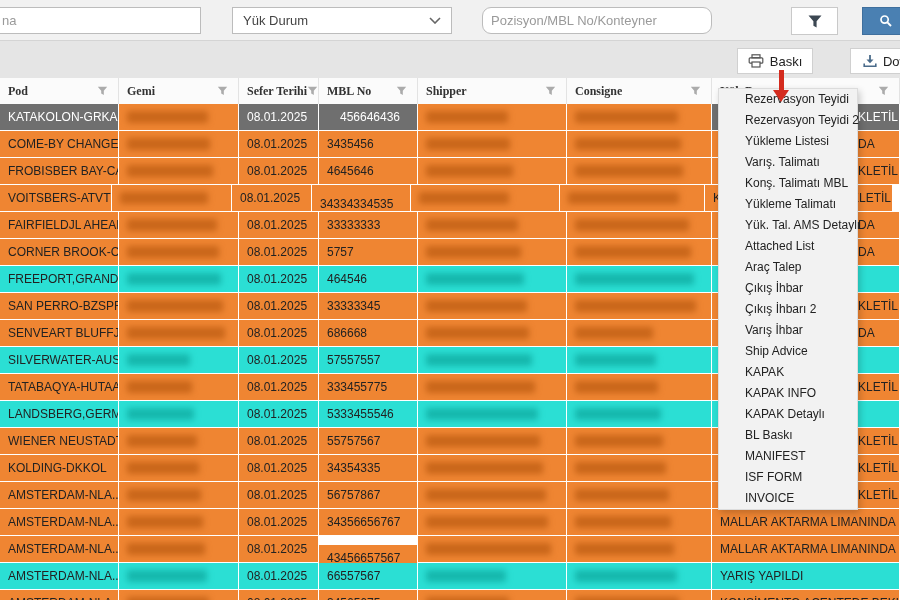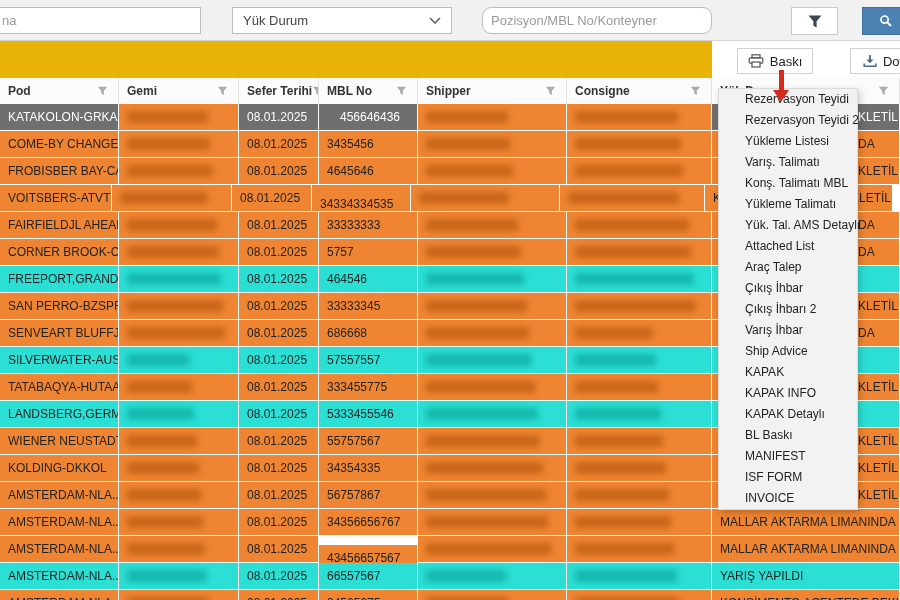--- a/index.html
+++ b/index.html
@@ -19,30 +19,30 @@
              justify-content:space-between;padding:0 10px;font-size:13px;color:#444;cursor:pointer;}
   #inp-pos{left:482px;width:230px;border-radius:9px;}
   .btn-filter{position:absolute;left:791px;top:7px;width:47px;height:28px;background:#fff;
               border:1px solid #c9c9c9;box-sizing:border-box;display:flex;align-items:center;
               justify-content:center;cursor:pointer;}
   .btn-search{position:absolute;left:862px;top:7px;width:58px;height:28px;box-sizing:border-box;
               background:var(--search-button-blue);border:1px solid #3f6f9d;display:flex;
               align-items:center;justify-content:flex-start;padding-left:16px;cursor:pointer;}
 
   
-  .actionbar{position:absolute;left:0;top:41px;width:712px;height:37px;background:#eab308;z-index:1;}
+  .actionbar{position:absolute;left:0;top:41px;width:900px;height:37px;background:#e5e5e5;z-index:1;}
   .act-btn{position:absolute;top:7px;height:26px;background:#fff;border:1px solid #d0d0d0;
            box-sizing:border-box;display:flex;align-items:center;justify-content:center;gap:6px;
            font-size:13px;color:#222;cursor:pointer;white-space:nowrap;}
   #btn-baski{left:737px;width:76px;}
   #btn-down{left:850px;width:72px;}
 
   
   .grid-header{position:absolute;left:0;top:78px;width:900px;height:26px;background:#fbfbfb;
-               border-bottom:1px solid #d8d8d8;display:flex;z-index:1;}
+               border-bottom:1px solid #d8d8d8;display:flex;z-index:1;font-family:Liberation Serif, serif;}
   .gh-col{position:relative;box-sizing:border-box;height:26px;border-right:1px solid #e3e3e3;
           display:flex;align-items:center;justify-content:space-between;
           padding:0 10px 0 8px;font-weight:bold;font-size:12px;color:#333;cursor:pointer;
           overflow:hidden;white-space:nowrap;}
 
   
   .grid-body{position:absolute;left:0;top:104px;width:900px;height:496px;overflow:hidden;z-index:1;}
   .grow{display:flex;height:26px;margin-bottom:1px;cursor:pointer;}
   .cell{box-sizing:border-box;height:26px;border-right:1px solid #fff;position:relative;
         display:flex;align-items:center;font-size:12px;color:#222;

